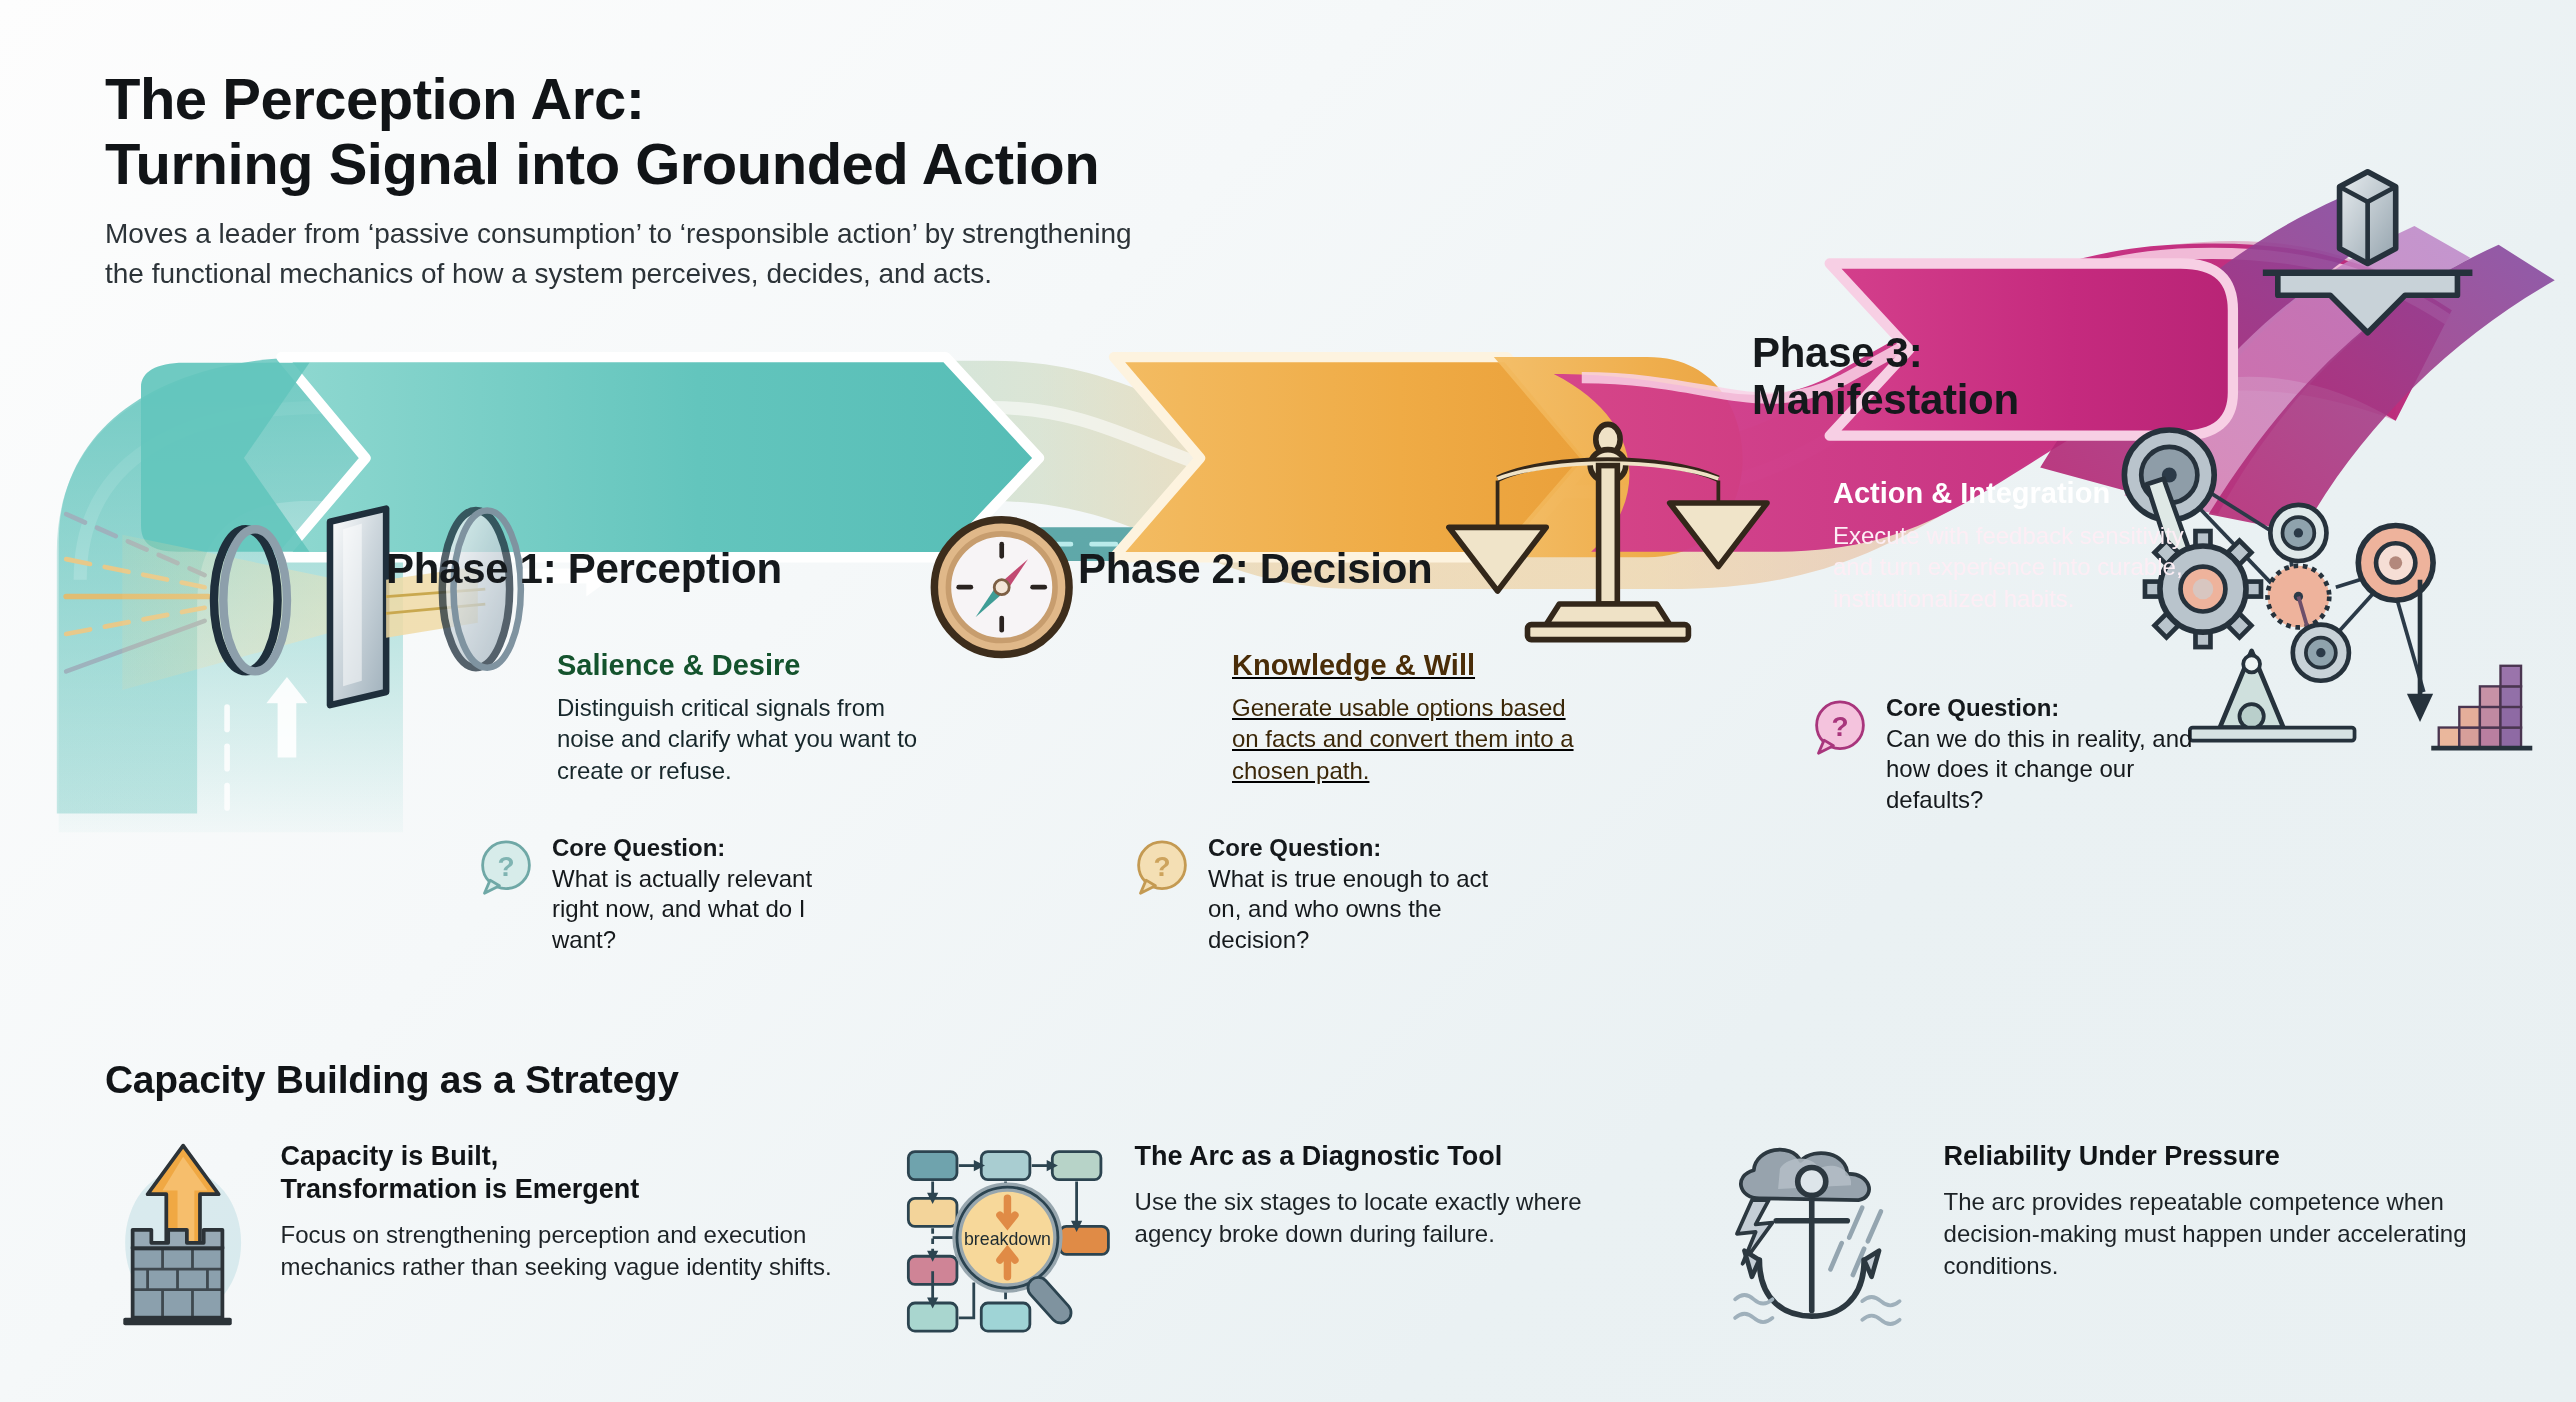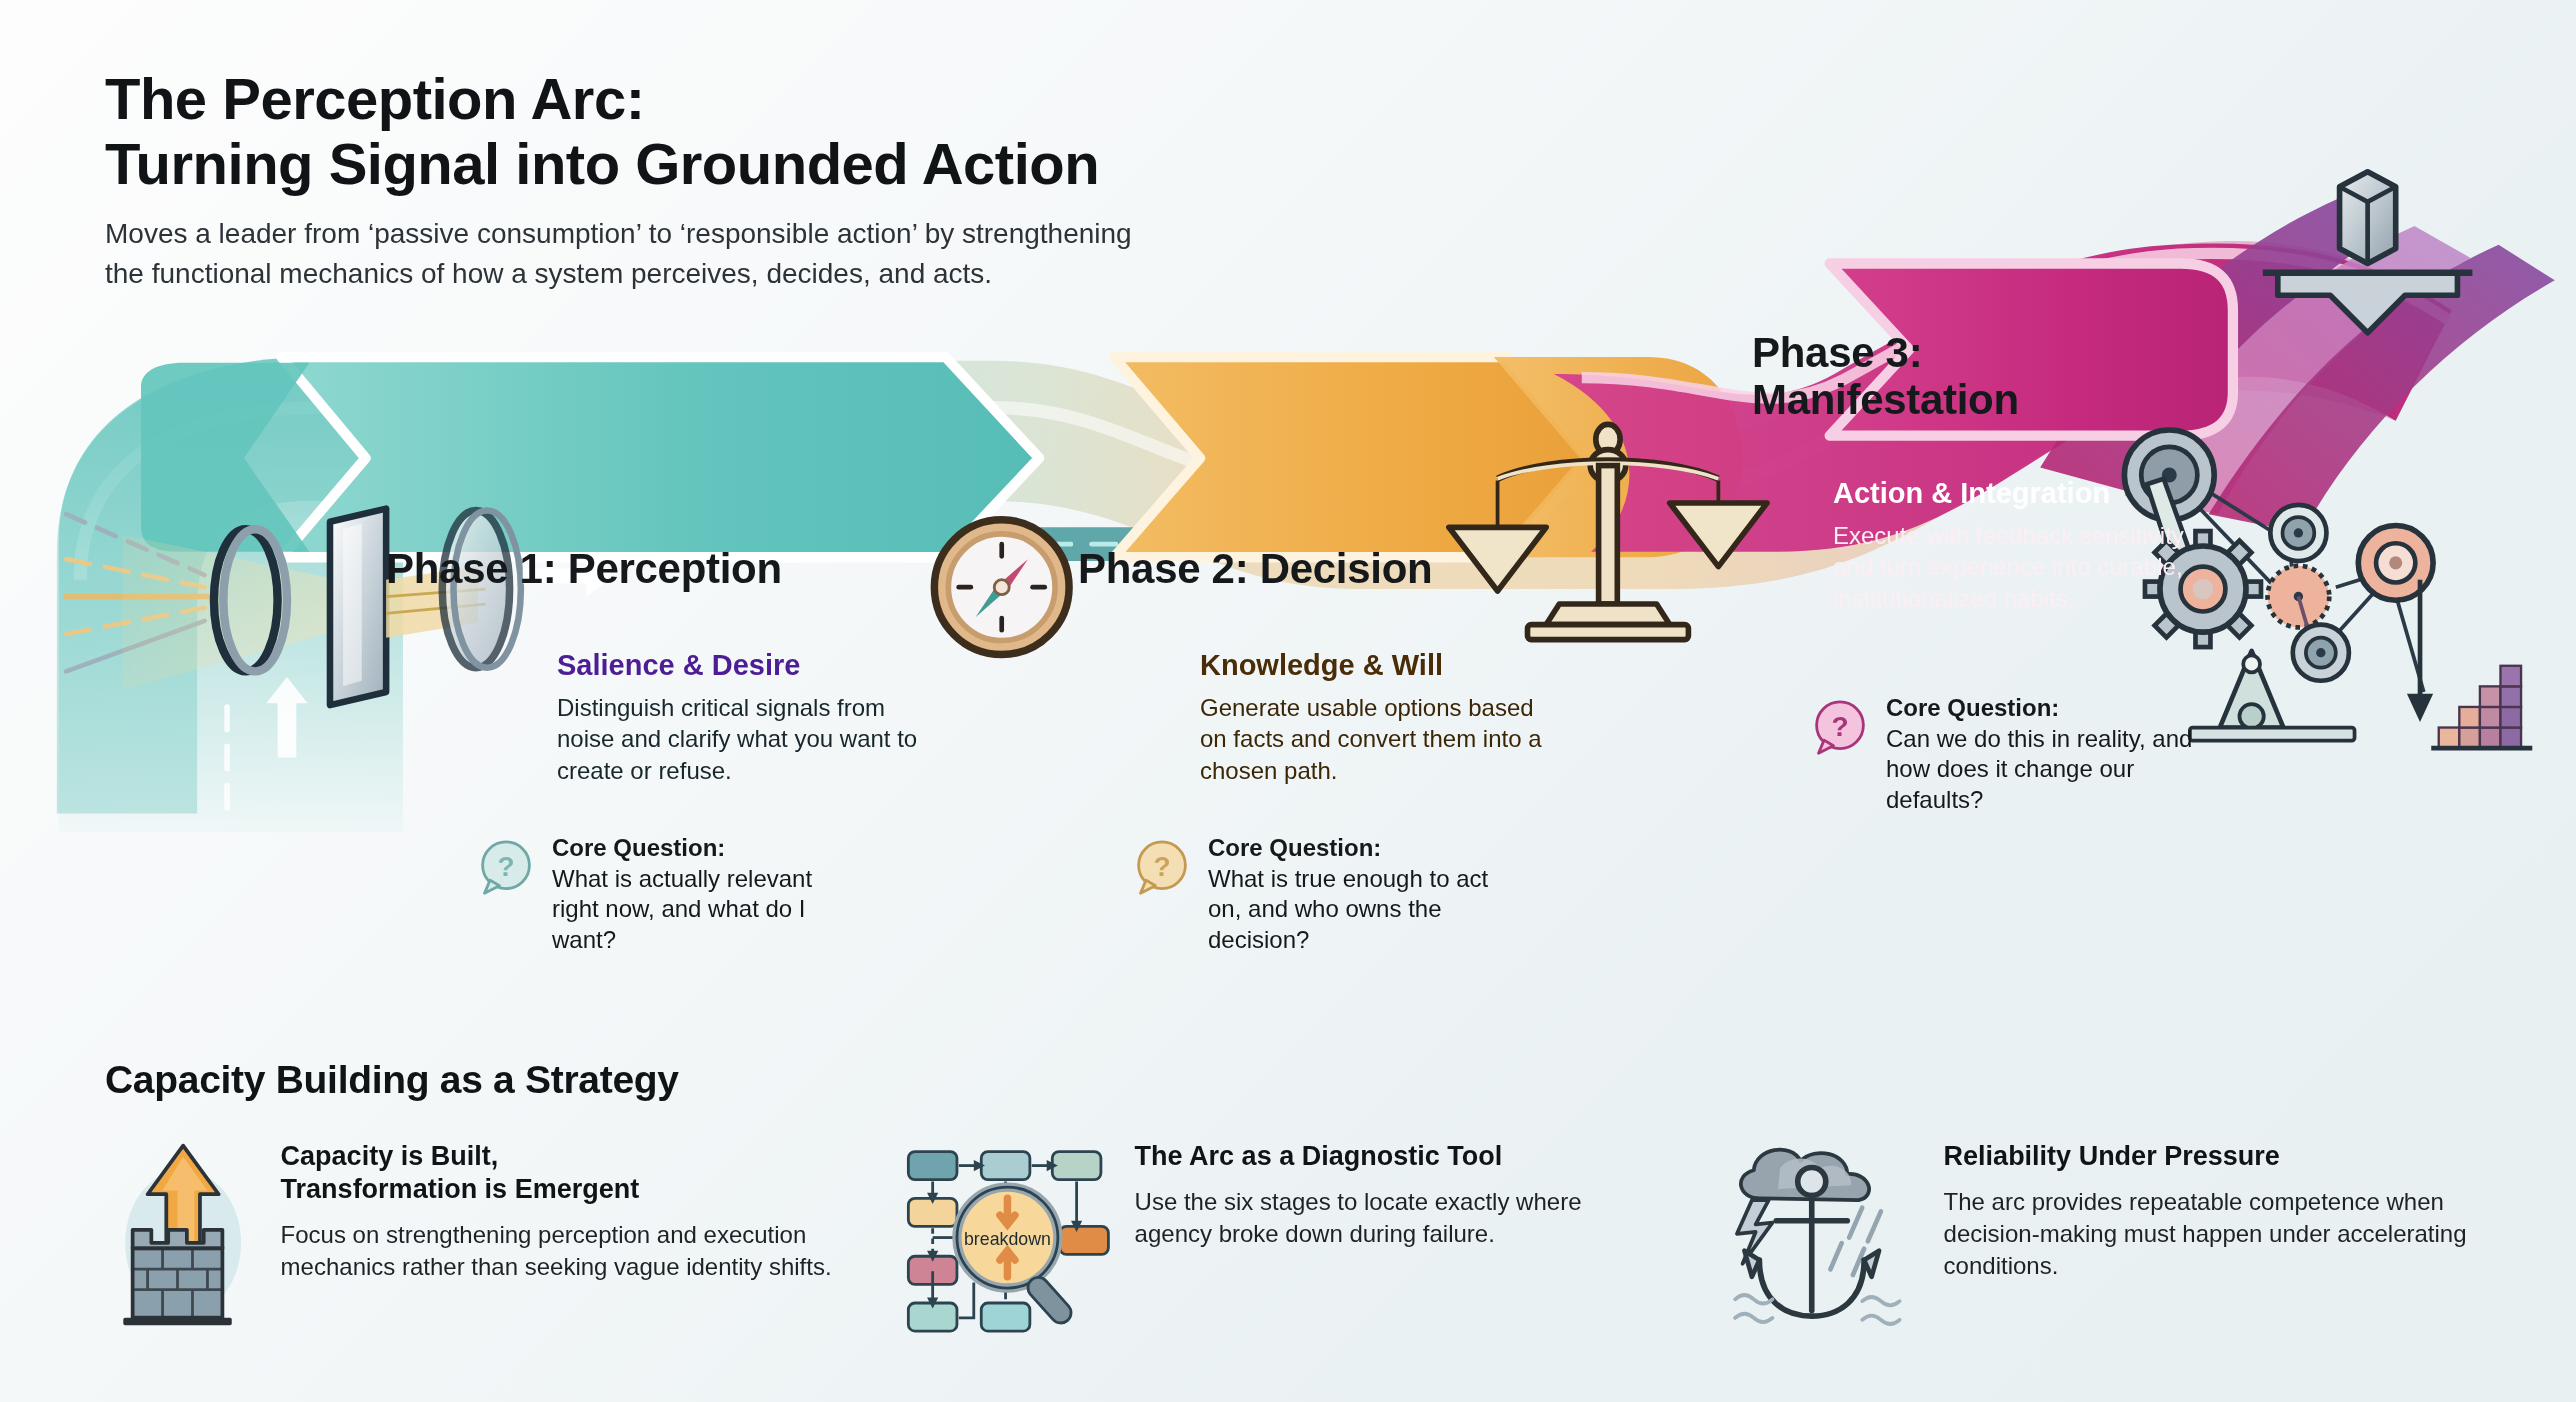--- a/index.html
+++ b/index.html
@@ -27,21 +27,21 @@
     font-size:42px;font-weight:bold;color:#15191c;line-height:1.12;
     letter-spacing:-0.3px;
   }
 
   
   #ribbon{left:0;top:140px;width:2576px;height:842px;}
 
   
   .card-title{font-size:29px;font-weight:bold;line-height:1.2;}
   .card-body{font-size:24px;line-height:1.3;font-weight:400;}
-  .p1 .card-title{color:#4c1d95;}
+  .p1 .card-title{color:#14532d;}
   .p1 .card-body{color:#17272b;}
   .p2 .card-title{color:#4a2d08;}
   .p2 .card-body{color:#3b2708;}
   .p3 .card-title{color:#ffffff;}
   .p3 .card-body{color:#fdeef5;}
 
   
   .cq{display:flex;gap:17px;align-items:flex-start;}
   .cq-bubble{width:58px;height:58px;flex:0 0 58px;position:relative;margin-top:5.6px;}
   .cq-text{font-size:24px;line-height:1.28;color:#15191c;}
@@ -341,21 +341,21 @@
           <text x="31" y="40" font-family="Liberation Sans,sans-serif" font-size="30" font-weight="bold" fill="#7fb4b2" text-anchor="middle">?</text>
         </svg>
     </div>
     <div class="cq-text">
       <b>Core Question:</b>
       <span>What is actually relevant right now, and what do I want?</span>
     </div>
   </div>
 
   <div class="abs phase-head" style="left:1078px;top:545px;">Phase 2: Decision</div>
-  <div class="abs p2" style="left:1200px;top:648px;width:348px;">
+  <div class="abs p2" style="left:1232px;top:648px;width:348px;text-decoration:underline;">
     <div class="card-title">Knowledge &amp; Will</div>
     <div class="card-body" style="margin-top:9.4px;">Generate usable options based on facts and convert them into a chosen path.</div>
   </div>
   <div class="abs cq" style="left:1133px;top:833px;width:374px;">
     <div class="cq-bubble">
       <svg viewBox="0 0 62 62" width="58" height="58">
           <circle cx="31" cy="28" r="25" fill="#f4dfb4" stroke="#c49a52" stroke-width="3"></circle>
           <path d="M 14 44 L 8 58 L 24 50 Z" fill="#f4dfb4" stroke="#c49a52" stroke-width="3" stroke-linejoin="round"></path>
           <text x="31" y="40" font-family="Liberation Sans,sans-serif" font-size="30" font-weight="bold" fill="#cda35c" text-anchor="middle">?</text>
         </svg>

